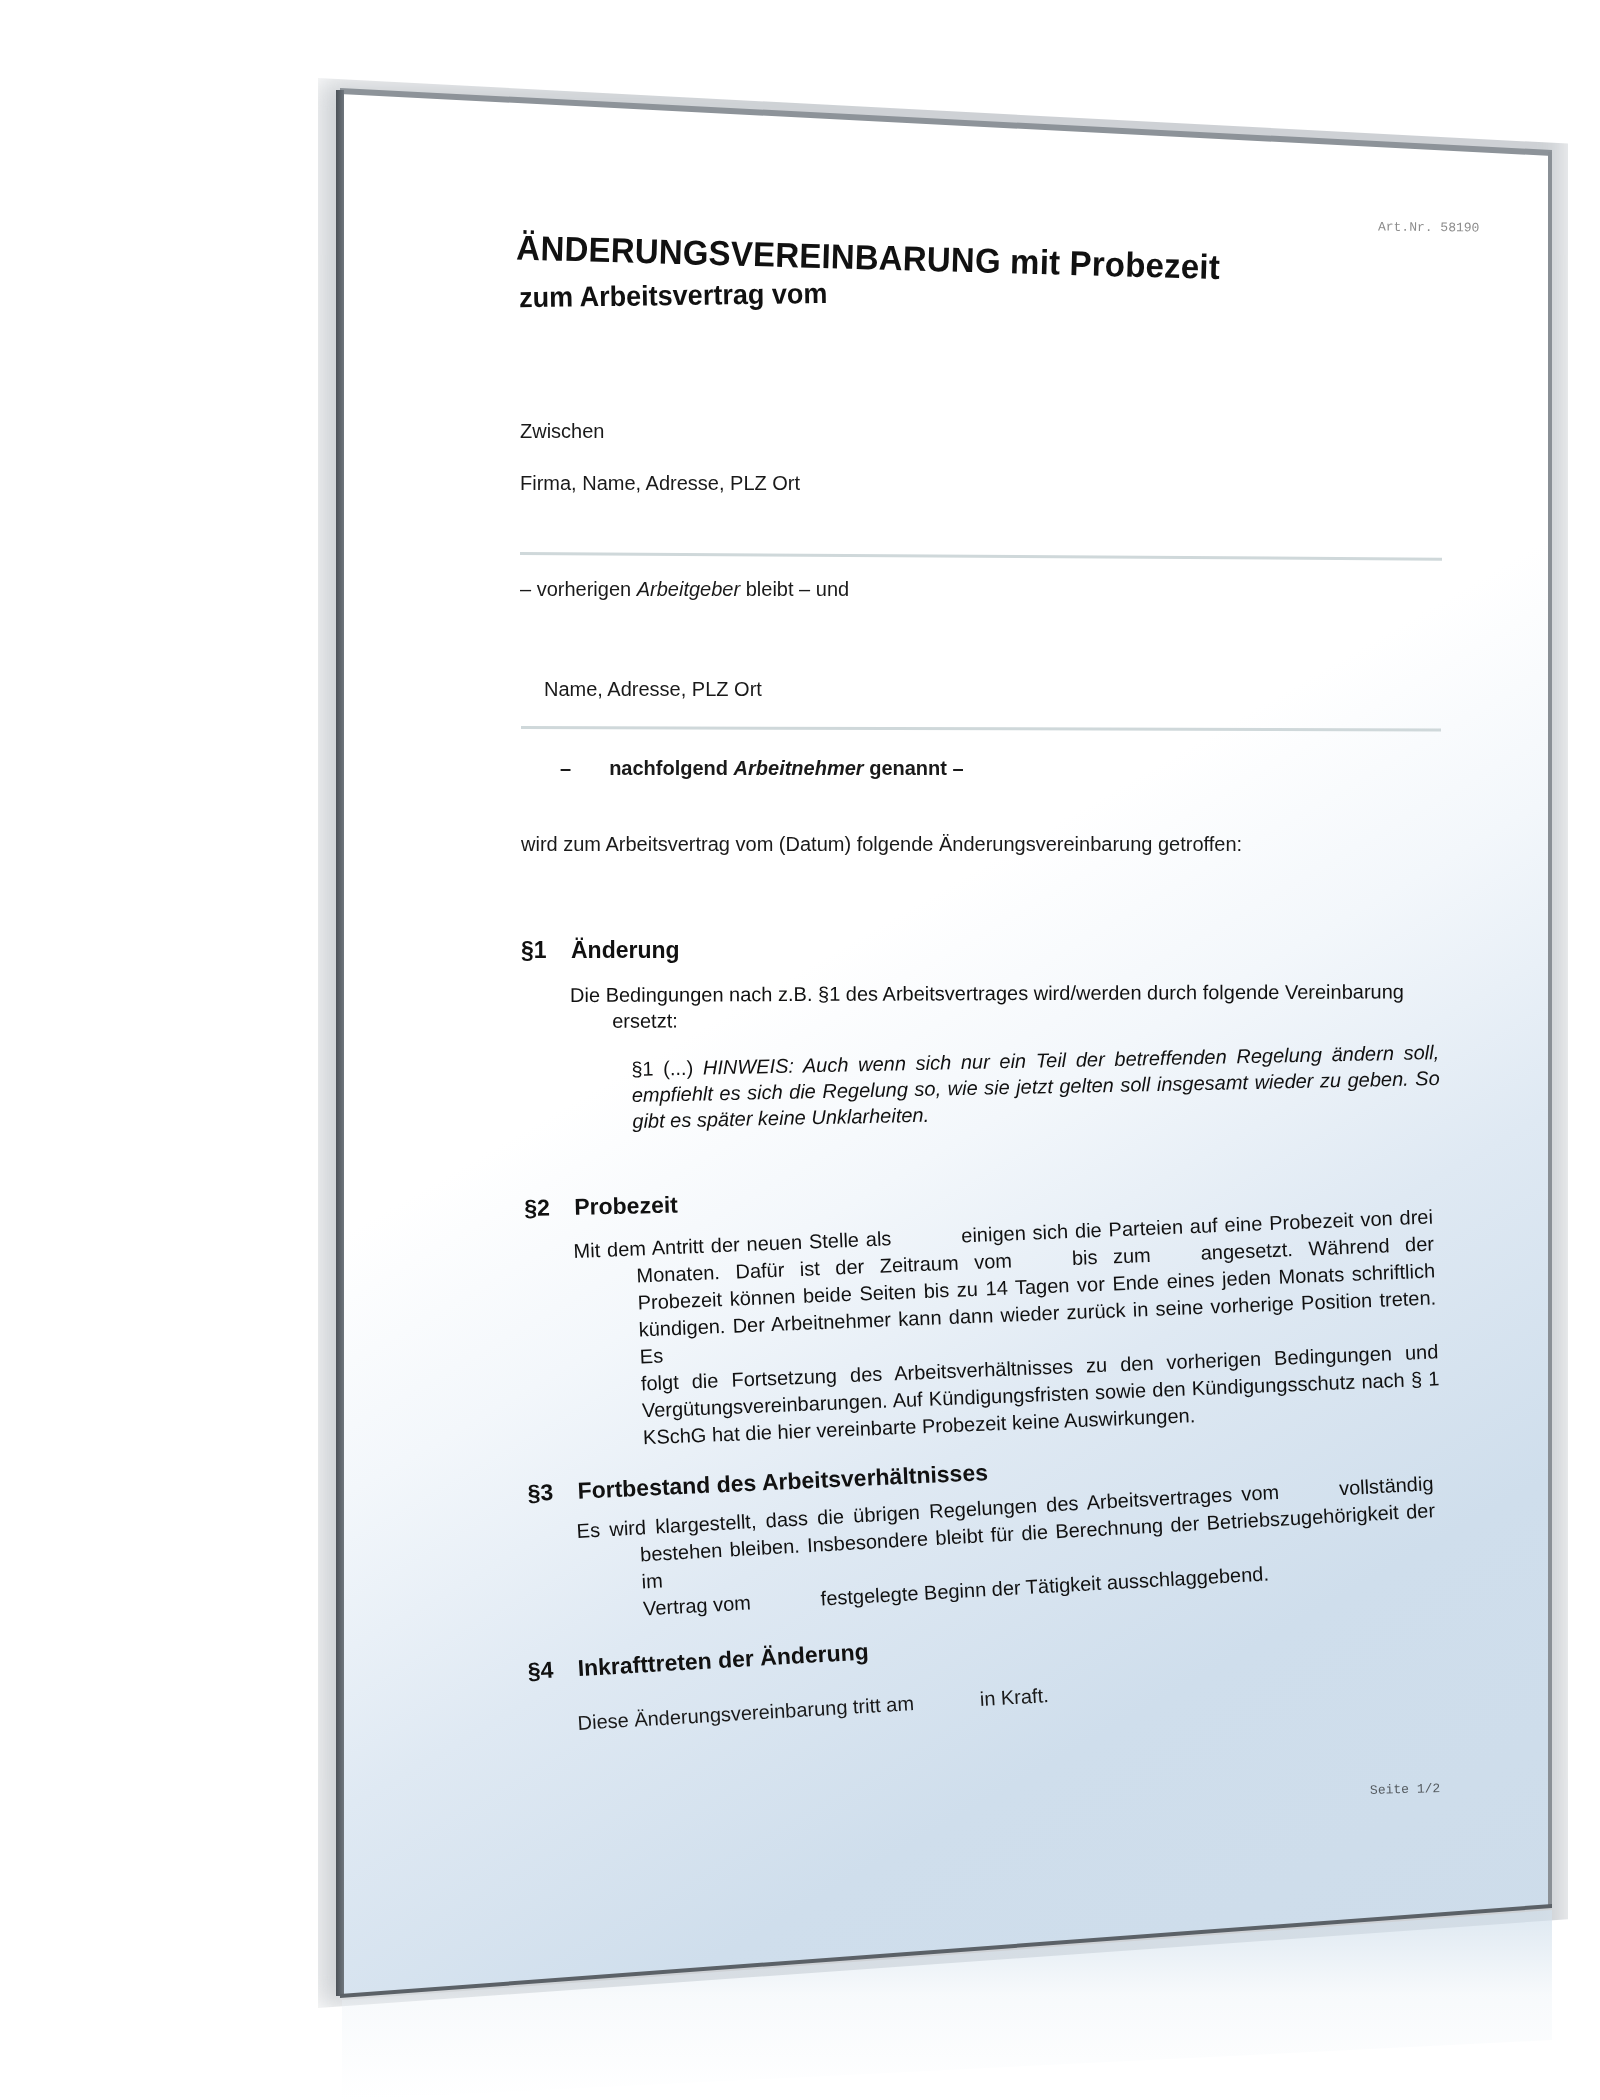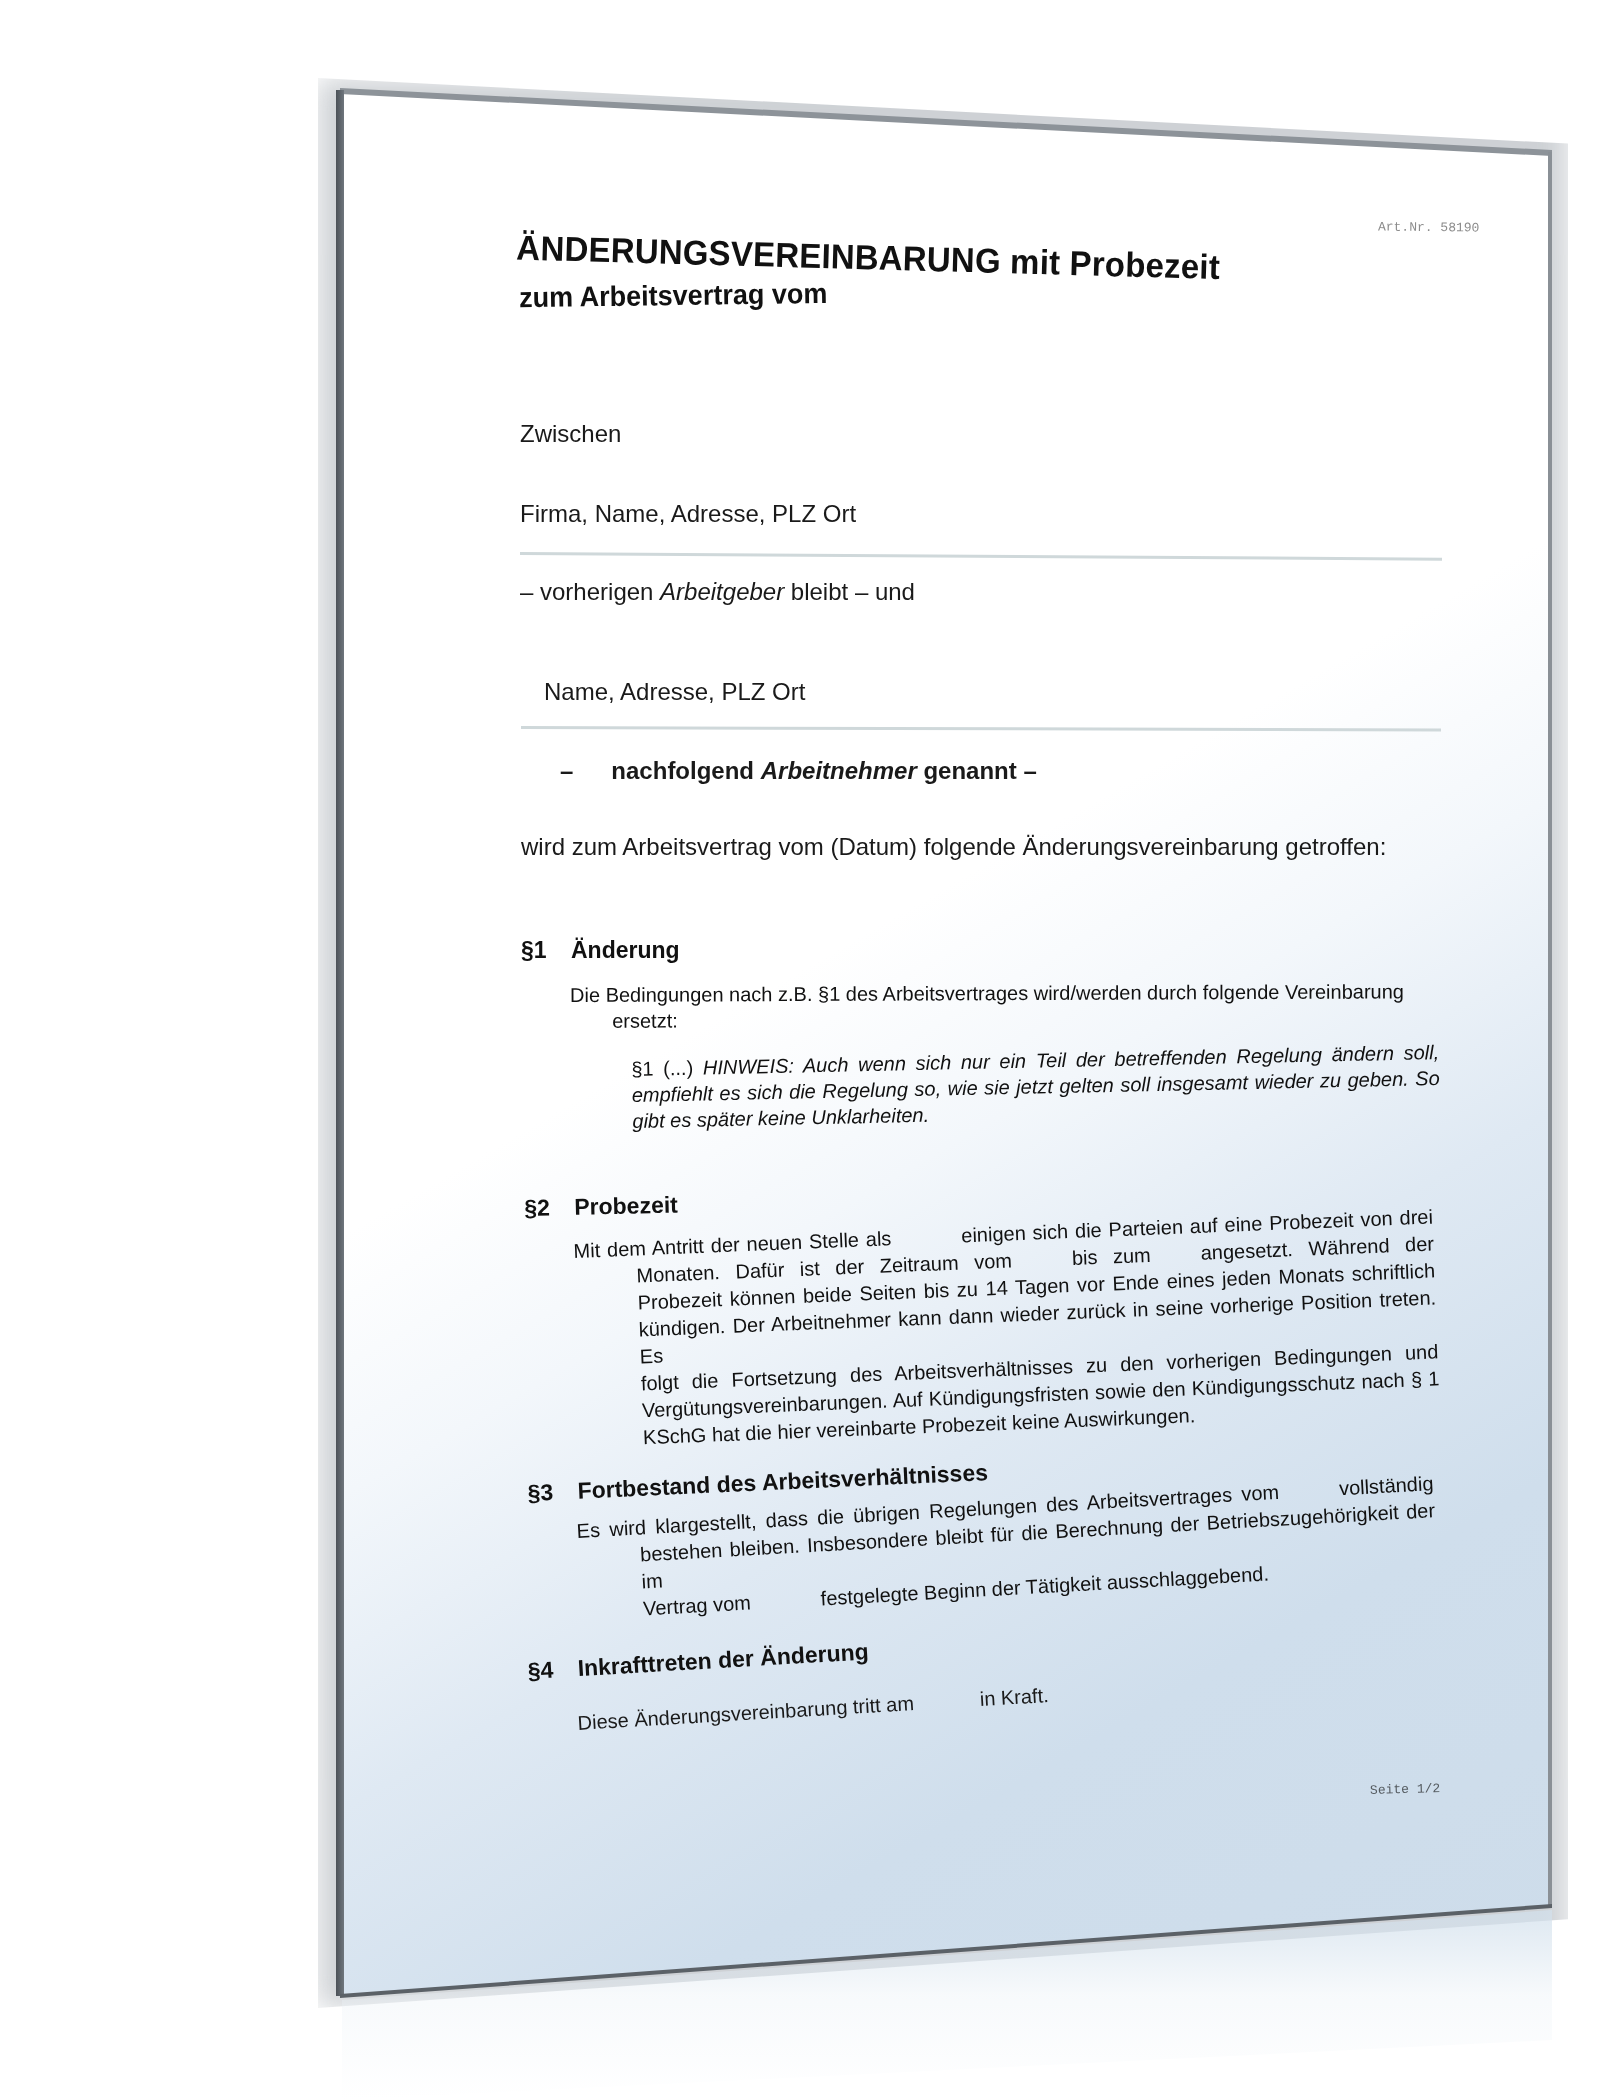--- a/index.html
+++ b/index.html
@@ -94,25 +94,25 @@
   }
   .title-main .light { font-weight: bold; }
   .title-sub {
     left: 519px; top: 282px;
     font-size: 27px;
     font-weight: bold;
     transform: rotate(-0.8deg) scaleY(1.05);
     transform-origin: left top;
   }
 
-  .body-text { font-size: 24px; color: #1a1a1a; }
+  .body-text { font-size: 20px; color: #1a1a1a; }
   .italic { font-style: italic; }
 
   .zwischen { left: 520px; top: 420px; }
-  .party1 { left: 520px; top: 500px; }
+  .party1 { left: 520px; top: 472px; }
   .line1 {
     position: absolute;
     left: 520px; top: 552px;
     width: 922px; height: 3px;
     background: #cfd8da;
     transform: rotate(0.35deg);
     transform-origin: left center;
   }
   .employer-role { left: 520px; top: 578px; }
   .party2 { left: 544px; top: 678px; }

